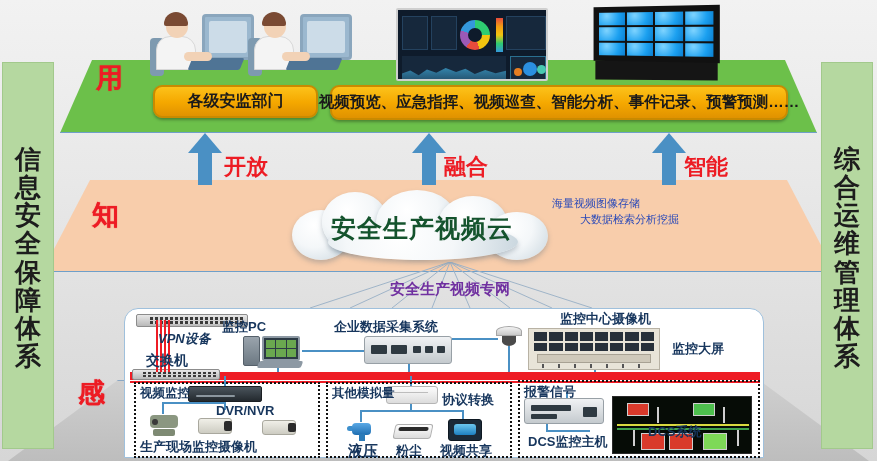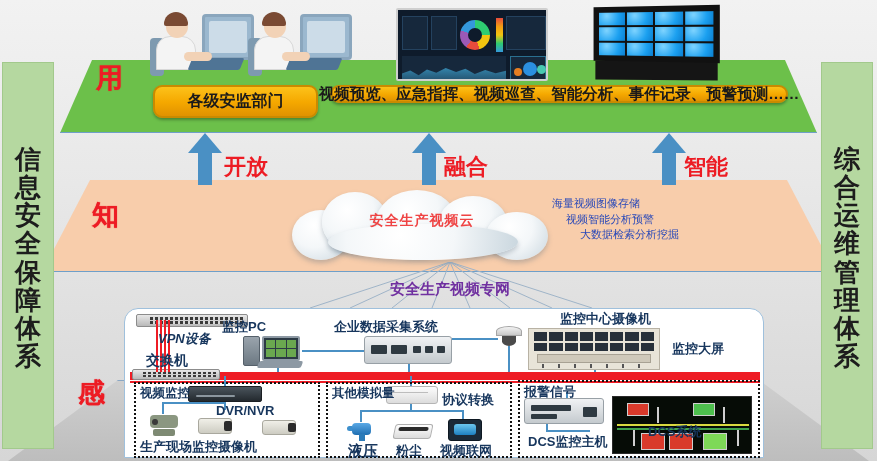--- a/index.html
+++ b/index.html
@@ -108,38 +108,38 @@
 
   
   .obox {
     position:absolute; z-index:7; display:flex; align-items:center; justify-content:center;
     background: linear-gradient(180deg,#fcc21a 0%,#f5a800 52%,#e09200 100%);
     border: 2px solid #c98a00; border-radius: 9px;
     color:#1a1a1a; font-weight:700; white-space:nowrap;
     box-shadow: 0 2px 3px rgba(0,0,0,.30);
   }
   .obox-dept { left: 153px; top: 85px; width: 165px; height: 33px; font-size:16px; }
-  .obox-func { left: 330px; top: 85px; width: 458px; height: 18px; font-size:15.5px; }
+  .obox-func { left: 330px; top: 85px; width: 458px; height: 35px; font-size:15.5px; }
 
   
   .arrow { position:absolute; z-index:6; width: 34px; height: 52px; }
   .arrow .shaft{position:absolute;left:10px;top:18px;width:14px;height:34px;background:#4a90c4;}
   .arrow .headp{position:absolute;left:0;top:0;width:34px;height:20px;background:#4a90c4;
      clip-path: polygon(50% 0,100% 100%,0 100%);}
   .a1{left:188px;top:133px;} .a2{left:412px;top:133px;} .a3{left:652px;top:133px;}
   .arrow-label{position:absolute;z-index:7;color:#ed1c24;font-weight:700;font-size:22px;}
   .al1{left:224px;top:152px;} .al2{left:444px;top:152px;} .al3{left:684px;top:152px;}
 
   
   .cloud{position:absolute;z-index:6;left:288px;top:190px;width:268px;height:72px;}
   .cloud .puff{position:absolute;border-radius:50%;
     background:radial-gradient(circle at 38% 30%,#ffffff 0%,#f4f7f9 45%,#c9d6de 100%);
     box-shadow: 0 3px 5px rgba(90,110,125,.35);}
   .cloud-text{position:absolute;z-index:7;left:288px;top:212px;width:268px;text-align:center;
-    color:#ef4444;font-size:14px;font-weight:700;letter-spacing:1px;}
+    color:#14532d;font-size:25px;font-weight:700;letter-spacing:1px;}
 
   .cloudtext-l{position:absolute;z-index:6;left:150px;top:196px;width:150px;text-align:right;
     color:#2a49b8;font-size:14.5px;line-height:1.42;}
   .cloudtext-r{position:absolute;z-index:6;left:552px;top:196px;width:200px;text-align:left;
     color:#2a49b8;font-size:11px;line-height:1.42;}
 
   
   .fan{position:absolute;z-index:3;left:300px;top:262px;width:300px;height:48px;}
   .fan svg{display:block;}
   .net-label{position:absolute;z-index:6;left:300px;top:280px;width:300px;text-align:center;
@@ -344,21 +344,20 @@
     <div class="puff" style="left:34px; top:2px;  width:66px; height:60px;"></div>
     <div class="puff" style="left:88px; top:0px;  width:82px; height:66px;"></div>
     <div class="puff" style="left:150px;top:6px;  width:70px; height:58px;"></div>
     <div class="puff" style="left:198px;top:22px; width:62px; height:48px;"></div>
     <div class="puff" style="left:40px; top:34px; width:190px;height:36px;"></div>
   </div>
   <div class="cloud-text">安全生产视频云</div>
 
   <div class="cloudtext-r">
     <div>海量视频图像存储</div>
-    <div style="padding-left:14px;">视频智能分析预警</div>
     <div style="padding-left:28px;">大数据检索分析挖掘</div>
   </div>
 
   <div class="fan">
     <svg width="300" height="48" viewBox="0 0 300 48">
       <g stroke="#9fb4c8" stroke-width="1" fill="none">
         <line x1="150" y1="0" x2="10" y2="46"></line>
         <line x1="150" y1="0" x2="50" y2="46"></line>
         <line x1="150" y1="0" x2="92" y2="46"></line>
         <line x1="150" y1="0" x2="132" y2="46"></line>
@@ -476,21 +475,21 @@
   <div class="blue-link" style="left:462px;top:410px;width:2px;height:10px;"></div>
   <div class="sensor" style="left:346px;top:420px;width:32px;height:22px;">
     <div class="s-cap"></div>
       <div class="s-body"></div>
       <div class="s-stem"></div>
   </div>
   <div class="dustpad" style="left:394px;top:424px;width:38px;height:15px;"></div>
   <div class="gascam" style="left:448px;top:419px;width:34px;height:22px;"></div>
   <div class="dev-label" style="left:348px;top:442px;font-size:15px;">液压</div>
   <div class="dev-label" style="left:396px;top:442px;font-size:13px;">粉尘</div>
-  <div class="dev-label" style="left:440px;top:442px;font-size:13px;">视频联网</div>
+  <div class="dev-label" style="left:440px;top:442px;font-size:13px;">视频共享</div>
 
   <div class="dashbox" style="left:518px;top:380px;width:242px;height:78px;"></div>
   <div class="dev-label" style="left:524px;top:383px;font-size:13px;">报警信号</div>
   <div class="server-box" style="left:524px;top:398px;width:80px;height:26px;">
     <i style="left:6px;top:6px;width:40px;height:6px;"></i>
     <i style="left:6px;top:15px;width:26px;height:5px;"></i>
     <i style="left:58px;top:8px;width:14px;height:10px;"></i>
   </div>
   <div class="blue-link" style="left:566px;top:392px;width:2px;height:8px;"></div>
   <div class="blue-link" style="left:546px;top:424px;width:2px;height:8px;"></div>

